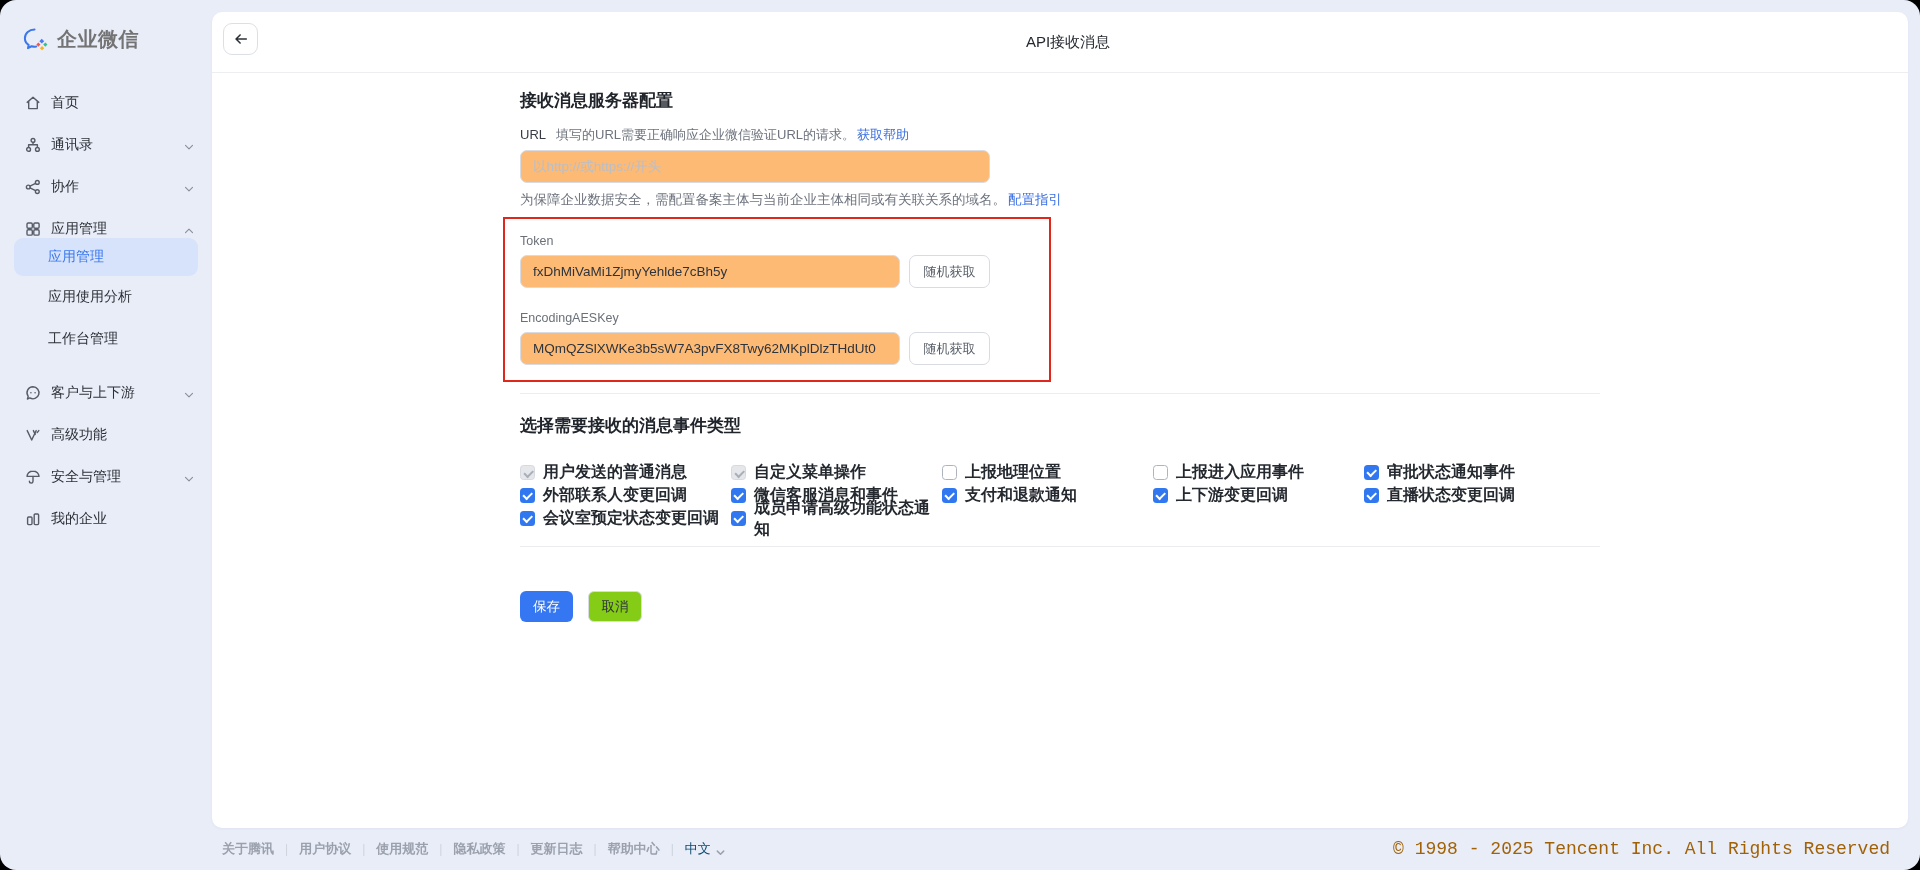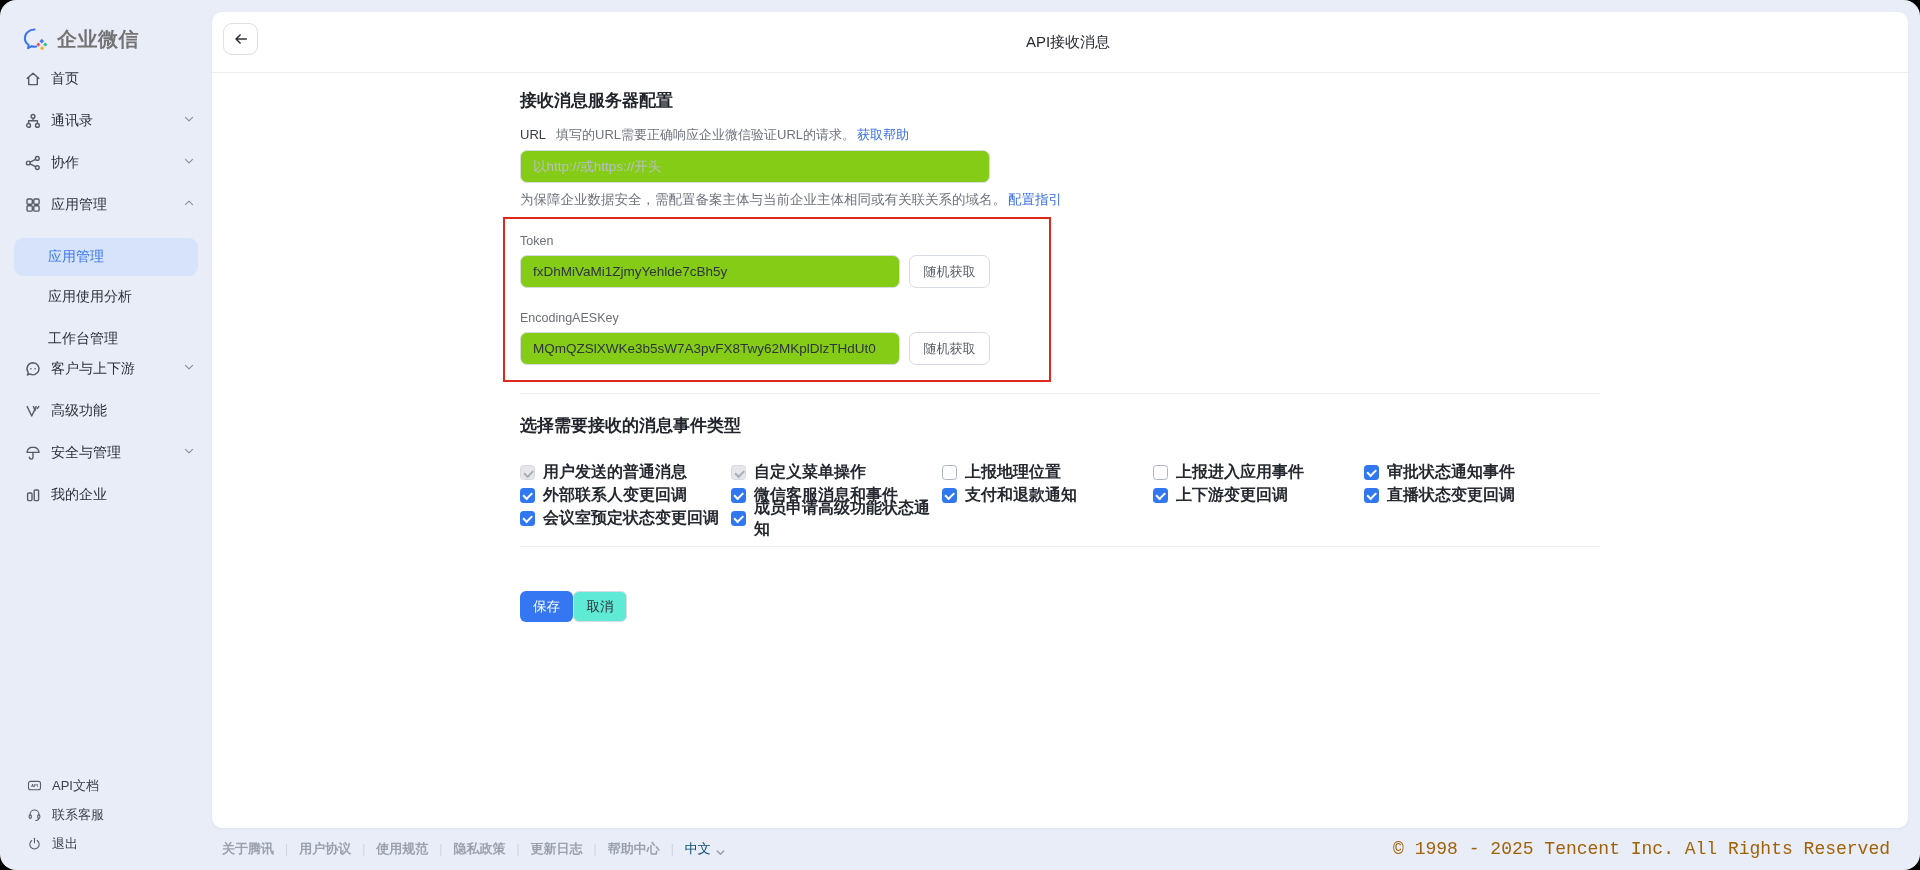--- a/index.html
+++ b/index.html
@@ -5,21 +5,21 @@
   html,body{margin:0;padding:0;background:#000;}
   body{width:1920px;height:870px;font-family:"Liberation Sans","DejaVu Sans",sans-serif;
        -webkit-font-smoothing:antialiased;}
   .window{position:relative;width:1920px;height:870px;background:#e9edf8;border-radius:16px;overflow:hidden;}
 
   
   .sidebar{position:absolute;left:0;top:0;bottom:0;width:212px;}
   .logo{display:flex;align-items:center;gap:8px;padding:26px 0 0 22px;}
   .logo-text{font-size:20px;font-weight:700;color:#737373;letter-spacing:.5px;}
   .nav{margin-top:17px;}
-  .nav-item{height:42px;display:flex;align-items:flex-start;padding:0 16px 0 24px;cursor:pointer;}
+  .nav-item{height:42px;display:flex;align-items:flex-end;padding:0 16px 0 24px;cursor:pointer;}
   .nav-item svg.ni{width:18px;height:18px;margin-right:9px;flex:none;}
   .ni{fill:none;stroke:#565c66;stroke-width:1.4;stroke-linecap:round;stroke-linejoin:round;}
   .ni-label{font-size:14px;color:#2c3036;}
   .chev{width:14px;height:14px;margin-left:auto;fill:none;stroke:#8b919c;stroke-width:1.5;
         stroke-linecap:round;stroke-linejoin:round;}
   .sub-item{height:42px;display:flex;align-items:center;padding-left:48px;font-size:14px;color:#2c3036;cursor:pointer;}
   .sub-item.selected{background:#d7e3fb;border-radius:9px;margin:0 14px;padding-left:34px;color:#3a78ee;height:38px;}
   .side-foot{position:absolute;left:0;bottom:12px;right:0;}
   .sf-item{height:29px;display:flex;align-items:center;padding-left:27px;font-size:13px;color:#3d434b;cursor:pointer;}
   .sf-item svg{width:15px;height:15px;margin-right:10px;}
@@ -32,21 +32,21 @@
             background:#fff;display:flex;align-items:center;justify-content:center;cursor:pointer;}
   .back-btn svg{width:16px;height:16px;fill:none;stroke:#2c3036;stroke-width:1.7;stroke-linecap:round;stroke-linejoin:round;}
   .card-title{position:absolute;left:16px;right:0;top:0;line-height:60px;text-align:center;font-size:15px;color:#24282f;}
 
   .content{position:relative;padding:0 0 0 308px;}
   .h1{margin-top:16px;font-size:17px;font-weight:700;color:#20242b;line-height:23px;}
   .url-row{margin-top:14px;font-size:13px;color:#6e737d;line-height:18px;}
   .url-key{color:#383d45;margin-right:10px;}
   .lnk{color:#3a6fe3;cursor:pointer;margin-left:2px;}
   .txt-input{box-sizing:border-box;margin-top:6px;width:470px;height:33px;border:1px solid #d8dbe1;border-radius:7px;
-             padding:0 12px;font-size:13.5px;color:#2f343c;outline:none;background:#84cc16;display:block;
+             padding:0 12px;font-size:13.5px;color:#2f343c;outline:none;background:#fdba74;display:block;
              font-family:"Liberation Sans","DejaVu Sans",sans-serif;}
   .txt-input::placeholder{color:#b9bec8;}
   .note{margin-top:8px;font-size:13.5px;color:#6e737d;line-height:18px;}
   .fld-label{margin-top:22px;font-size:12.5px;color:#6b7078;line-height:16px;}
   .fld-label.first{margin-top:24px;}
   .fld-row{margin-top:6px;display:flex;}
   .fld-row .txt-input{margin-top:0;width:380px;white-space:nowrap;overflow:hidden;}
   .rand-btn{margin-left:9px;width:81px;height:33px;box-sizing:border-box;border:1px solid #d8dbe1;border-radius:7px;
             background:#fff;font-size:13px;color:#585e68;cursor:pointer;
             font-family:"Liberation Sans","DejaVu Sans",sans-serif;}
@@ -63,22 +63,22 @@
   .cb[data-state="unchecked"]{background:#fff;border:1.5px solid #aeb4be;}
   .cb[data-state="disabled"]{background:#e5e7eb;border:1px solid #d6d9df;}
   .cb[data-state="checked"]::after,.cb[data-state="disabled"]::after{
       content:"";position:absolute;left:3px;top:4px;width:7px;height:3.5px;
       border-left:2px solid #fff;border-bottom:2px solid #fff;transform:rotate(-45deg);}
   .cb[data-state="disabled"]::after{border-color:#a9aeb8;}
   .cb-label{font-size:16px;font-weight:700;color:#24282f;}
   .btn-row{margin-top:44px;display:flex;align-items:center;}
   .btn-primary{width:53px;height:31px;border:none;border-radius:6px;background:#3577f2;color:#fff;font-size:13.5px;
                cursor:pointer;font-family:"Liberation Sans","DejaVu Sans",sans-serif;}
-  .btn-plain{width:54px;height:31px;box-sizing:border-box;border:1px solid #d8dbe1;border-radius:6px;
-             background:#5eead4;color:#2f343c;font-size:13.5px;cursor:pointer;
+  .btn-plain{margin-left:15px;width:54px;height:31px;box-sizing:border-box;border:1px solid #d8dbe1;border-radius:6px;
+             background:#84cc16;color:#2f343c;font-size:13.5px;cursor:pointer;
              font-family:"Liberation Sans","DejaVu Sans",sans-serif;}
 
   
   .footer{position:absolute;left:212px;right:0;bottom:0;height:42px;display:flex;align-items:center;
           padding:0 30px 0 10px;box-sizing:border-box;}
   .f-link{font-size:13px;color:#9aa1ad;cursor:pointer;font-weight:bold;}
   .f-sep{color:#ced3dc;margin:0 11px;font-size:12px;}
   .f-lang{display:flex;align-items:flex-end;gap:4px;font-size:13px;color:#0c4a6e;cursor:pointer;}
   .f-lang svg{width:11px;height:11px;fill:none;stroke:#9aa1ad;stroke-width:1.6;stroke-linecap:round;stroke-linejoin:round;}
   .f-copy{margin-left:auto;font-size:18px;color:#a16207;font-family:Liberation Mono, monospace;}
@@ -192,45 +192,20 @@
 
       <div class="nav-item">
         <svg class="ni" viewBox="0 0 18 18">
           <rect x="3.6" y="7" width="4.4" height="7.6" rx="1"></rect>
             <rect x="10.2" y="4" width="4.4" height="10.6" rx="1"></rect>
         </svg>
         <span class="ni-label">我的企业</span>
       </div>
     </div>
 
-    <div class="side-foot">
-      <div class="sf-item">
-        <svg viewBox="0 0 18 18" style="fill:none;stroke:#565c66;stroke-width:1.3;">
-          <rect x="1.8" y="4" width="14.4" height="10" rx="2.4"></rect>
-          <text x="9" y="11.1" font-size="5.2" text-anchor="middle" fill="#565c66" stroke="none" font-weight="bold">API</text>
-        </svg>
-        <span>API文档</span>
-      </div>
-      <div class="sf-item">
-        <svg viewBox="0 0 18 18" style="fill:none;stroke:#565c66;stroke-width:1.3;stroke-linecap:round;">
-          <path d="M3.6 10 V9 a5.4 5.4 0 0 1 10.8 0 v1"></path>
-          <rect x="2.6" y="9.4" width="2.6" height="4.2" rx="1.3"></rect>
-            <rect x="12.8" y="9.4" width="2.6" height="4.2" rx="1.3"></rect>
-          <path d="M14.1 13.6 c0 1.7 -1.8 2.5 -3.6 2.5"></path>
-        </svg>
-        <span>联系客服</span>
-      </div>
-      <div class="sf-item">
-        <svg viewBox="0 0 18 18" style="fill:none;stroke:#565c66;stroke-width:1.3;stroke-linecap:round;">
-          <path d="M5.8 5.4 a5.6 5.6 0 1 0 6.4 0"></path>
-            <path d="M9 2.6 V8"></path>
-        </svg>
-        <span>退出</span>
-      </div>
-    </div>
   </div>
 
   <div class="card">
     <div class="card-header">
       <div class="back-btn">
         <svg viewBox="0 0 18 18">
           <path d="M15 9 H3.6 M8 4.4 L3.4 9 L8 13.6"></path>
         </svg>
       </div>
       <div class="card-title">API接收消息</div>

